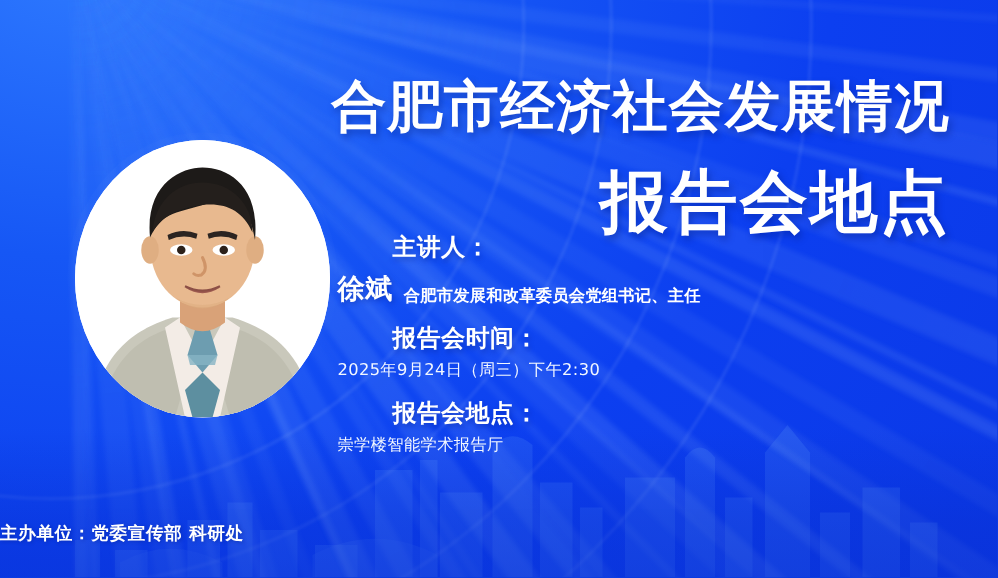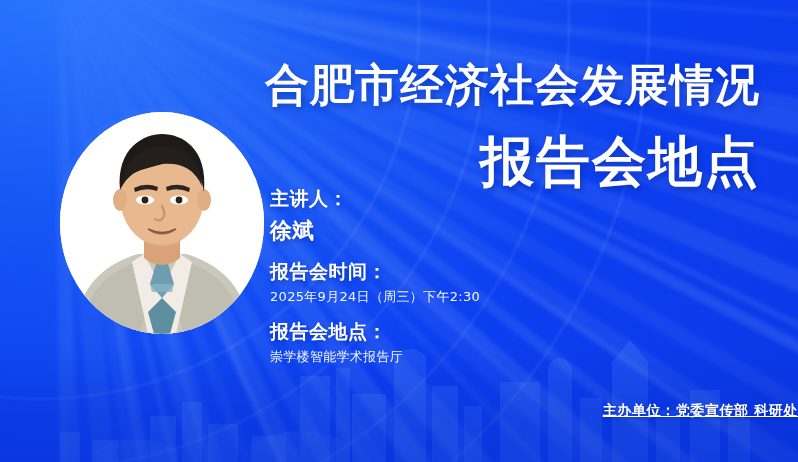--- a/index.html
+++ b/index.html
@@ -94,20 +94,21 @@
   #title1 { right:38px; top:56px; font-size:44px; letter-spacing:1px;text-align:center; }
   #title2 { right:38px; top:126px; font-size:54px; letter-spacing:2px; }
 
   
   #info { position:absolute; left:270px; top:188px; width:400px; color:#fff; }
   .info-label {
     font-size:19px; font-weight:800; color:#ffffff;
     letter-spacing:.5px; line-height:1.1;
     font-family: "DejaVu Sans", "Liberation Sans", sans-serif;
     text-shadow: 1px 2px 4px rgba(2,24,120,.35);
+    margin-left: 44px;
   }
   .info-value {
     font-size:13px; font-weight:400; color:#f2f7ff;
     line-height:1.2; letter-spacing:.3px;
     font-family: "DejaVu Sans", "Liberation Sans", sans-serif;
   }
   .speaker-row { display:flex; align-items:flex-end; gap:9px; }
   .speaker-name {
     font-size:22px; font-weight:800; color:#ffffff;
     font-family: "DejaVu Sans", "Liberation Sans", sans-serif;
@@ -117,27 +118,26 @@
 
   #row-speaker-label { position:absolute; left:0;  top:0;  }
   #row-speaker       { position:absolute; left:0;  top:28px; }
   #row-time-label    { position:absolute; left:0;  top:73px; }
   #row-time          { position:absolute; left:0;  top:101px; }
   #row-place-label   { position:absolute; left:0;  top:133px; }
   #row-place         { position:absolute; left:0;  top:161px; }
 
   
   #footer {
-    position:absolute; left:0; right:0; top:402px;
-    text-align:right;
+    position:absolute; left:0; right:0; top:418px;
+    text-align:left;
     font-size:14px; font-weight:700; color:#ffffff;
     letter-spacing:.6px;
     font-family: "DejaVu Sans", "Liberation Sans", sans-serif;
     text-shadow: 1px 1px 3px rgba(2,24,120,.40);
-    text-decoration: underline;
   }
 </style>
 </head>
 <body>
 
 <div id="poster">
 
   <div id="rays">
       <div class="ray" style="transform: rotate(4deg); height: 6px; opacity: 0.45;"></div>
       <div class="ray" style="transform: rotate(7.28824deg); height: 11px; opacity: 0.56;"></div>
@@ -261,20 +261,21 @@
     <div id="title1" class="title-line">合肥市经济社会发展情况</div>
     <div id="title2" class="title-line">报告会地点</div>
   </div>
 
   <div id="info">
 
     <div id="row-speaker-label" class="info-label">主讲人：</div>
 
     <div id="row-speaker" class="speaker-row">
       <span class="speaker-name">徐斌</span>
+      <span class="speaker-title">合肥市发展和改革委员会党组书记、主任</span>
     </div>
 
     <div id="row-time-label" class="info-label">报告会时间：</div>
     <div id="row-time" class="info-value">2025年9月24日（周三）下午2:30</div>
 
     <div id="row-place-label" class="info-label">报告会地点：</div>
     <div id="row-place" class="info-value">崇学楼智能学术报告厅</div>
   </div>
 
   <div id="footer">主办单位：党委宣传部  科研处</div>

